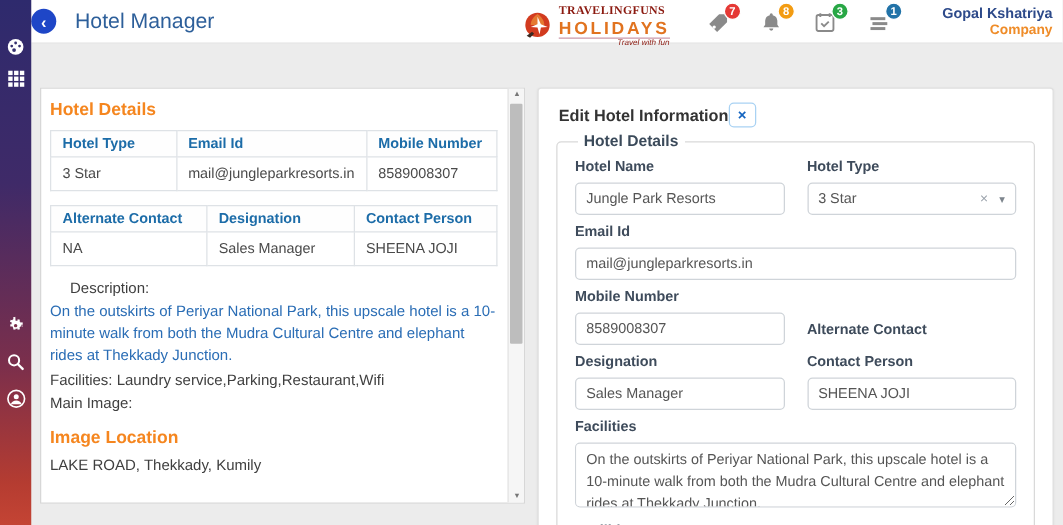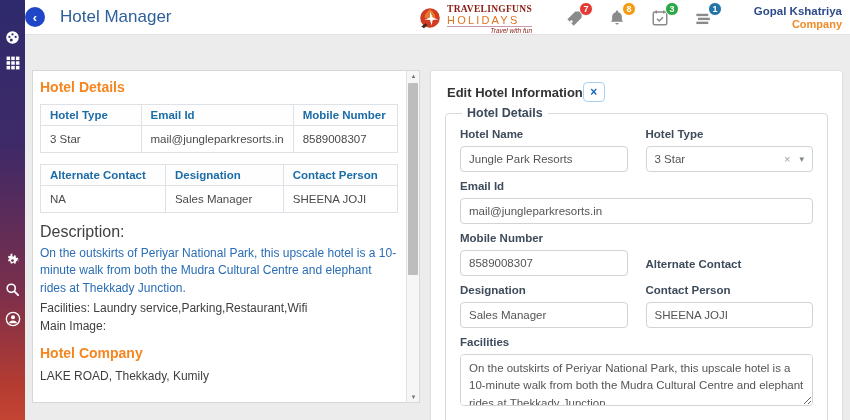--- a/index.html
+++ b/index.html
@@ -18,21 +18,21 @@
     background:#fff; border-bottom:1px solid #e2e2e2; z-index:4; }
   .toggle-btn { position:absolute; left:0px; top:7px; width:20px; height:20px;
     border-radius:50%; background:#1e46c7; color:#fff; font-size:13px; font-weight:bold;
     display:flex; align-items:center; justify-content:center; cursor:pointer; line-height:1; }
   .app-title { position:absolute; left:35px; top:7px; font-size:17px; color:#2d5f9a; }
 
   .logo { position:absolute; left:392px; top:4px; display:flex; align-items:center; gap:4px; }
   .logo-mark { width:26px; height:26px; }
   .logo-text1 { font-size:9.5px; font-weight:bold; color:#8b1a10; letter-spacing:.3px;
     font-family:"Liberation Serif", serif; }
-  .logo-text2 { font-size:11px; font-weight:normal; color:#e1731f; letter-spacing:2.2px; }
+  .logo-text2 { font-size:14px; font-weight:bold; color:#e1731f; letter-spacing:2.2px; }
   .logo-tag { font-size:6.5px; color:#8b1a10; font-style:italic; text-align:right;
     border-top:1px solid #c9a; }
 
   .notif-group { position:absolute; left:540px; top:9px; display:flex; gap:23px; }
   .notif { position:relative; width:20px; height:20px; cursor:pointer; }
   .nbadge { position:absolute; top:-7px; right:-8px; min-width:14px; height:14px;
     border-radius:50%; color:#fff; font-size:9px; font-weight:bold;
     display:flex; align-items:center; justify-content:center; border:1px solid #fff; }
 
   .user-block { position:absolute; right:8px; top:4px; text-align:right; line-height:1.25; }
@@ -55,21 +55,21 @@
   .orange-h { color:#f5861f; font-size:14px; font-weight:bold; }
   .name-line { margin-top:9px; font-size:12px; color:#3f3f3f; }
   .name-line b { color:#2a6db5; font-weight:bold; }
 
   table.info { width:100%; border-collapse:collapse; margin-top:9px; }
   table.info th, table.info td { border:1px solid #dee2e6; text-align:left;
     font-size:11.5px; padding:4px 9px; }
   table.info th { color:#1c6ca8; font-weight:bold; background:#fefefe; }
   table.info td { color:#4a4a4a; padding-top:7px; padding-bottom:7px; }
 
-  .desc-label { margin-top:10px; font-size:16px; color:#3f3f3f; }
+  .desc-label { margin-top:10px; font-size:12px; color:#3f3f3f;margin-left:16px; }
   .desc-text { margin-top:4px; font-size:12px; color:#2a6db5; line-height:1.45; }
   .plain-line { margin-top:4px; font-size:12px; color:#3f3f3f; }
   .loc-title { margin-top:12px; }
   .addr-line { margin-top:5px; font-size:12px; color:#3f3f3f; line-height:1.3; }
 
   .right-panel { position:absolute; left:430px; top:70px; width:413px; height:358px;
     background:#fff; border:1px solid #e0e0e0; border-radius:3px;
     box-shadow:0 1px 2px rgba(0,0,0,.06); z-index:1; }
   .rp-head { display:flex; justify-content:flex-start; align-items:center;
     padding:11px 14px 2px 16px; }
@@ -242,21 +242,21 @@
         <td>SHEENA JOJI</td>
       </tr>
     </tbody>
       </table>
 
     <div class="desc-label">Description:</div>
     <div class="desc-text">On the outskirts of Periyar National Park, this upscale hotel is a 10-minute walk from both the Mudra Cultural Centre and elephant rides at Thekkady Junction.</div>
     <div class="plain-line">Facilities: Laundry service,Parking,Restaurant,Wifi</div>
     <div class="plain-line">Main Image:</div>
 
-    <div class="orange-h loc-title">Hotel Company</div>
+    <div class="orange-h loc-title">Image Location</div>
     <div class="addr-line" style="margin-top:8px;">LAKE ROAD, Thekkady, Kumily</div>
 
   </div>
 
   <div class="lp-scrollbar">
     <div class="scroll-arrow up">▲</div>
     <div class="lp-thumb"></div>
     <div class="scroll-arrow down">▼</div>
   </div>
 </div>

